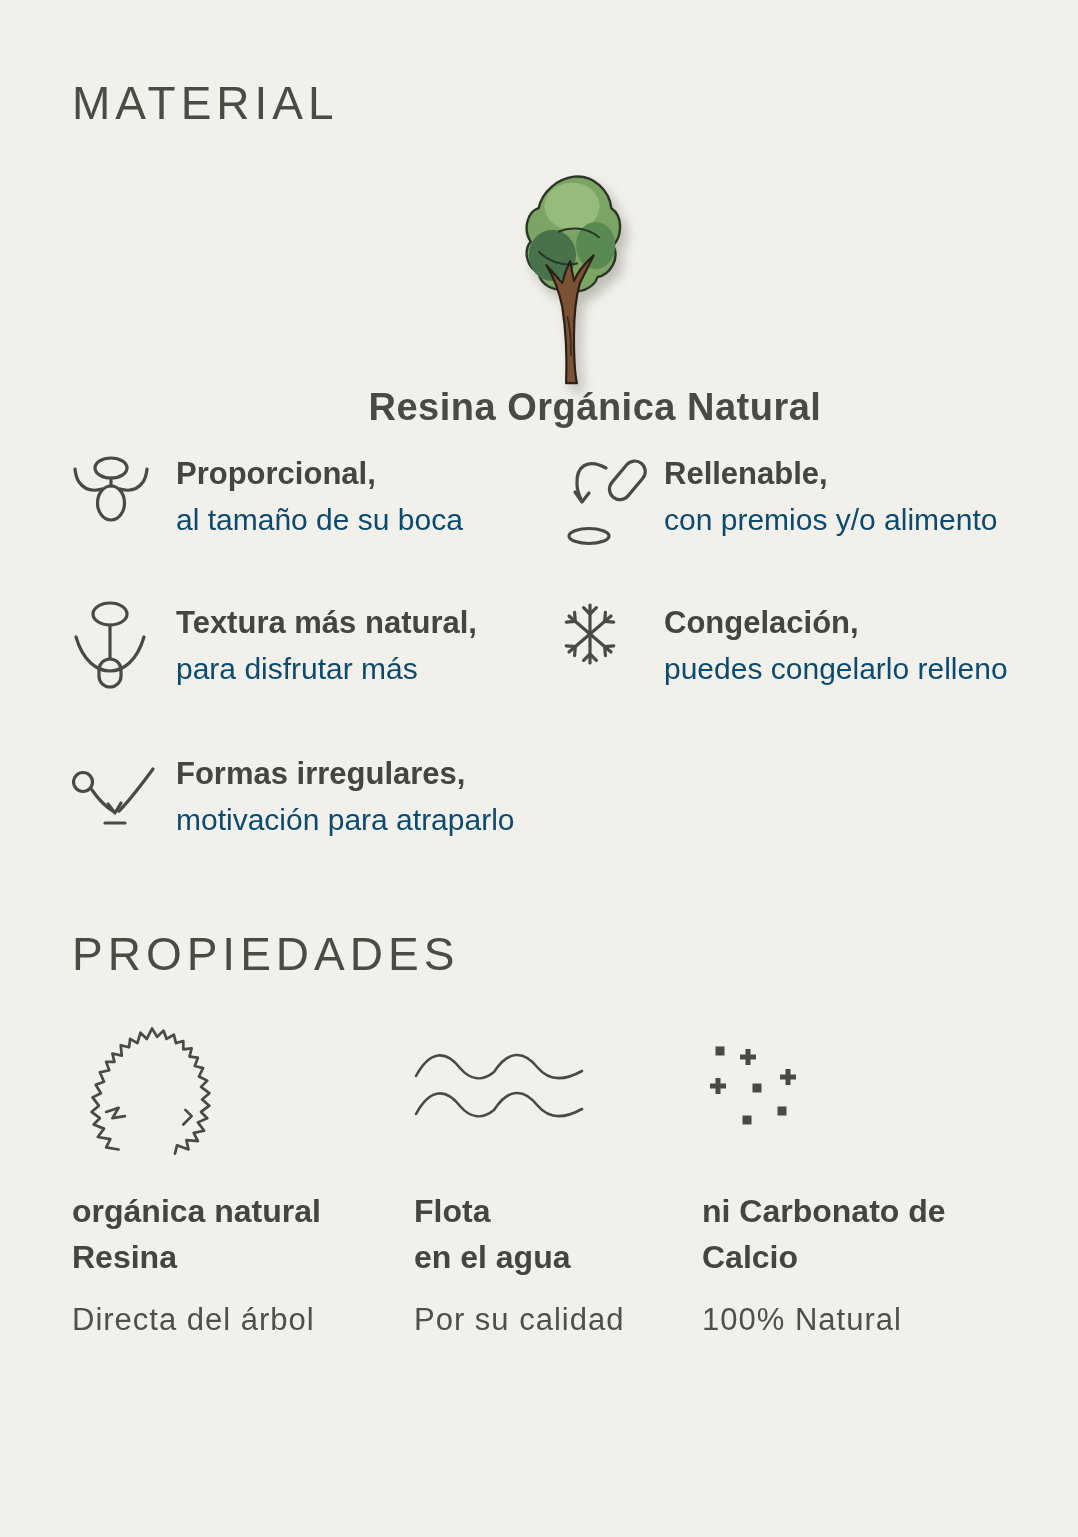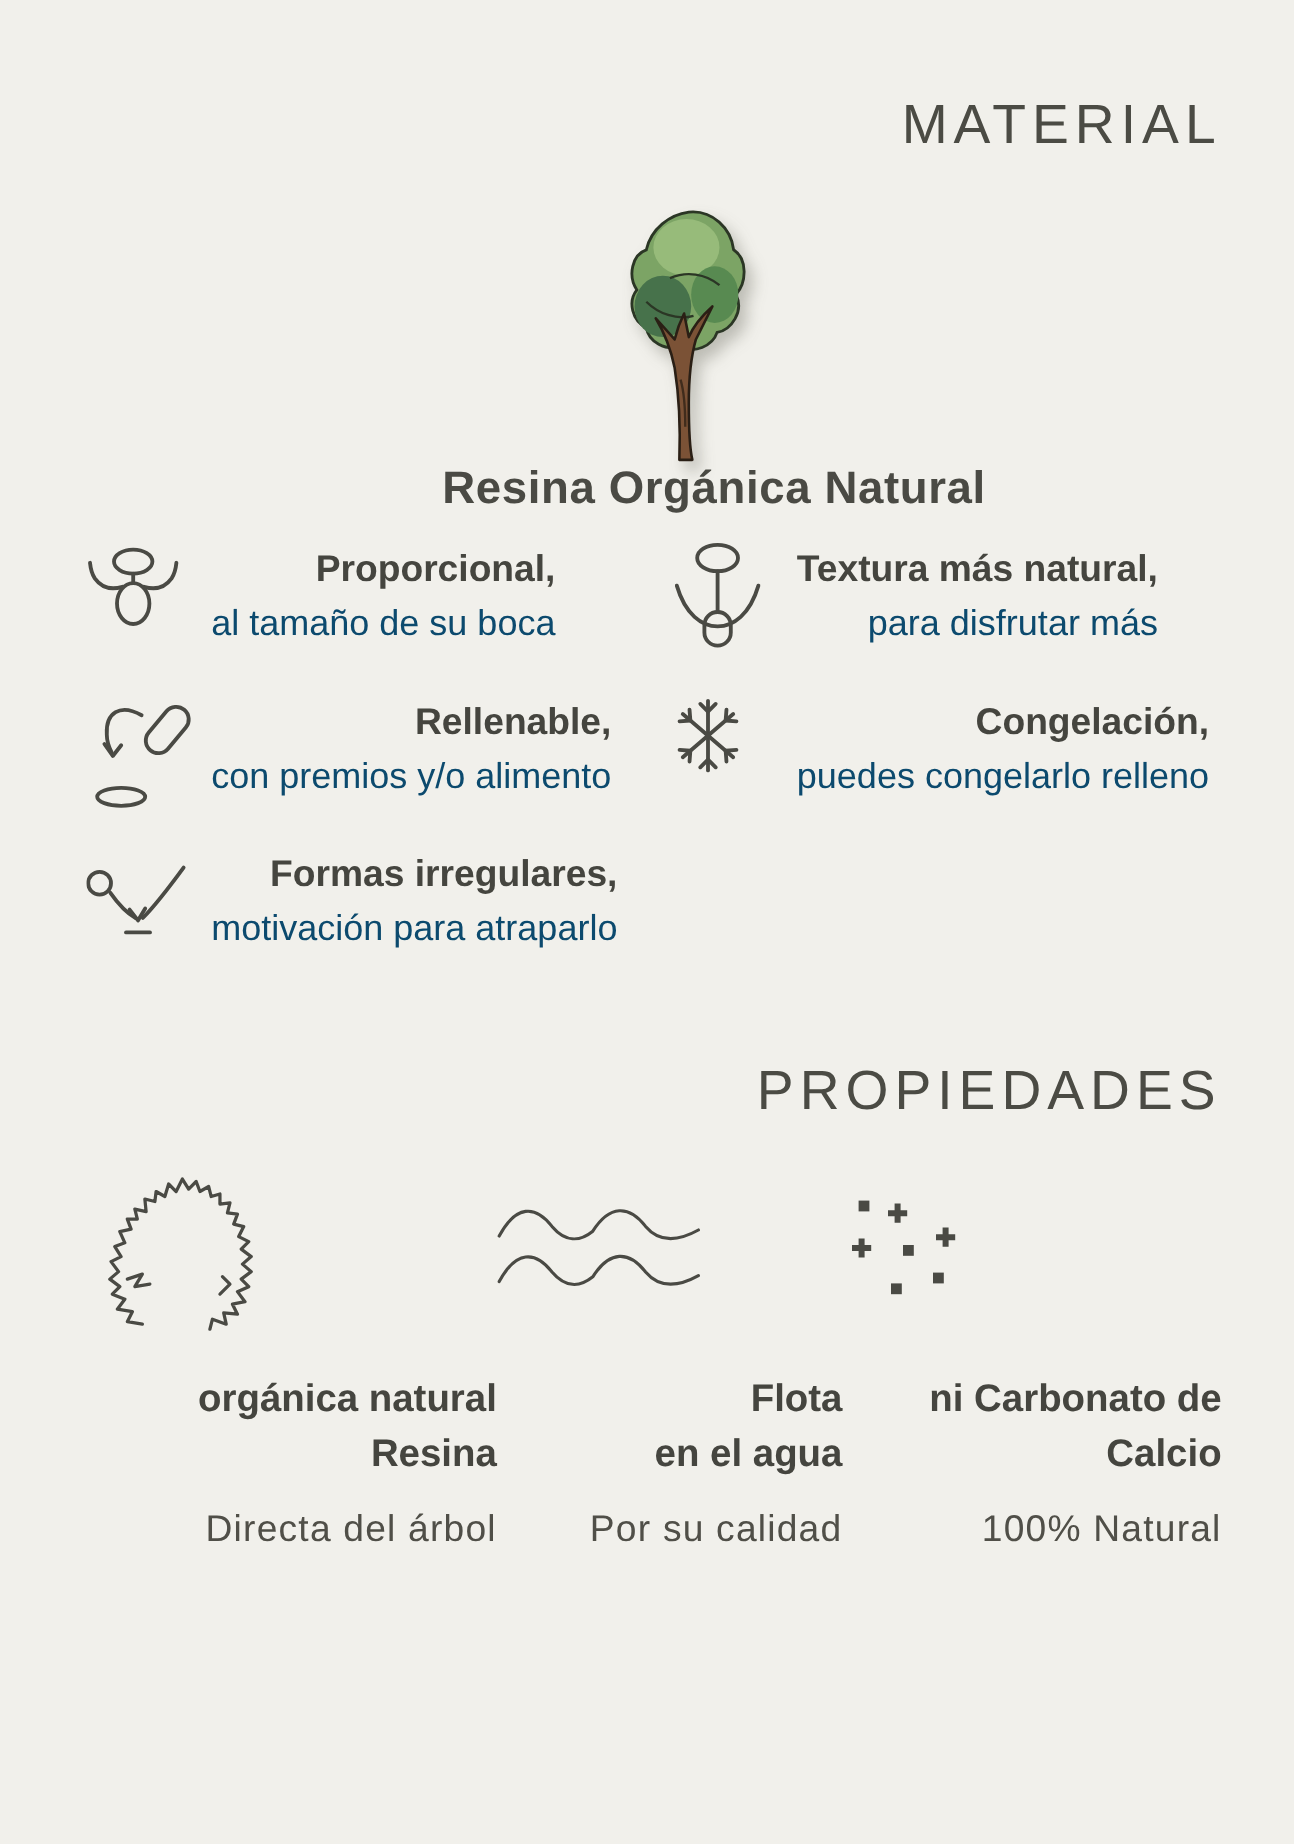--- a/index.html
+++ b/index.html
@@ -3,32 +3,32 @@
 <meta charset="utf-8">
 <style>
   html,body{margin:0;padding:0;}
   body{
     width:1078px;height:1537px;
     background:#f1f0eb;
     font-family:"Liberation Sans","DejaVu Sans",sans-serif;
     color:#4a4a43;
     overflow:hidden;
   }
-  .page{box-sizing:border-box;width:1078px;height:1537px;padding:80px 60px 0 72px;text-align:right;}
+  .page{box-sizing:border-box;width:1078px;height:1537px;padding:80px 60px 0 72px;}
   .h1{
     font-size:46px;font-weight:300;letter-spacing:5px;
     color:#4b4b44;line-height:1;
   }
   
   .material-row{display:flex;align-items:center;margin-top:42px;margin-left:58px;height:218px;flex-direction:column;}
   .tree-wrap{width:118px;height:218px;filter:drop-shadow(6px 8px 6px rgba(70,70,55,.30));}
   .material-label{margin-left:42px;font-size:38px;font-weight:700;color:#4a4a44;letter-spacing:.5px;}
   
   .section-estimula{margin-top:74px;}
-  .features{margin-top:64px;display:grid;grid-template-columns:488px 1fr;row-gap:28px;}
+  .features{margin-top:64px;display:grid;grid-template-columns:488px 1fr;row-gap:51px;}
   .feature{display:flex;align-items:flex-start;}
   .f-icon{width:104px;flex:0 0 104px;padding-top:2px;}
   .f-text{padding-top:4px;}
   .f-title{font-size:31px;font-weight:700;color:#45453f;line-height:1.3;}
   .f-sub{font-size:30px;font-weight:300;color:#0c4a6e;line-height:1.3;margin-top:6px;}
   
   .section-prop{margin-top:92px;}
   .props{margin-top:28px;display:grid;grid-template-columns:342px 288px 1fr;}
   .p-icon{height:168px;display:flex;align-items:center;}
   .p-title{font-size:32px;font-weight:700;color:#45453f;line-height:1.42;margin-top:16px;}
@@ -75,45 +75,45 @@
         </svg>
       </div>
       <div class="f-text">
         <div class="f-title">Proporcional,</div>
         <div class="f-sub">al tamaño de su boca</div>
       </div>
     </div>
 
     <div class="feature">
       <div class="f-icon">
+        <svg width="102" height="96" viewBox="0 0 102 96">
+          <rect class="stroke" x="57" y="6" width="21" height="44" rx="10.5" transform="rotate(40 67 28)"></rect>
+          <path class="stroke" d="M46,16 C28,6 16,14 17,32 C17,38 19,43 21,47"></path>
+          <path class="stroke" d="M15,40 L22,50 L29,41" fill="none"></path>
+          <ellipse class="stroke" cx="29" cy="84" rx="20" ry="7.5"></ellipse>
+        </svg>
+      </div>
+      <div class="f-text">
+        <div class="f-title">Rellenable,</div>
+        <div class="f-sub">con premios y/o alimento</div>
+      </div>
+    </div>
+
+    <div class="feature">
+      <div class="f-icon">
         <svg width="76" height="98" viewBox="0 0 76 98">
           <ellipse class="stroke" cx="38" cy="13" rx="17" ry="11"></ellipse>
           <line class="stroke" x1="38" y1="24" x2="38" y2="58"></line>
           <path class="stroke" d="M4,36 C11,60 25,70 38,70 C51,70 65,60 72,36"></path>
           <rect class="stroke" x="27" y="58" width="22" height="28" rx="11" fill="#f1f0eb"></rect>
         </svg>
       </div>
       <div class="f-text">
         <div class="f-title">Textura más natural,</div>
         <div class="f-sub">para disfrutar más</div>
-      </div>
-    </div>
-
-    <div class="feature">
-      <div class="f-icon">
-        <svg width="102" height="96" viewBox="0 0 102 96">
-          <rect class="stroke" x="57" y="6" width="21" height="44" rx="10.5" transform="rotate(40 67 28)"></rect>
-          <path class="stroke" d="M46,16 C28,6 16,14 17,32 C17,38 19,43 21,47"></path>
-          <path class="stroke" d="M15,40 L22,50 L29,41" fill="none"></path>
-          <ellipse class="stroke" cx="29" cy="84" rx="20" ry="7.5"></ellipse>
-        </svg>
-      </div>
-      <div class="f-text">
-        <div class="f-title">Rellenable,</div>
-        <div class="f-sub">con premios y/o alimento</div>
       </div>
     </div>
 
     <div class="feature">
       <div class="f-icon">
         <svg width="60" height="68" viewBox="0 0 60 68">
           <line class="stroke" x1="30" y1="4" x2="30" y2="62"></line>
           <line class="stroke" x1="9" y1="15" x2="51" y2="51"></line>
           <line class="stroke" x1="51" y1="15" x2="9" y2="51"></line>
           <path class="stroke" d="M23.6,6.6 L30,13 L36.4,6.6"></path>

